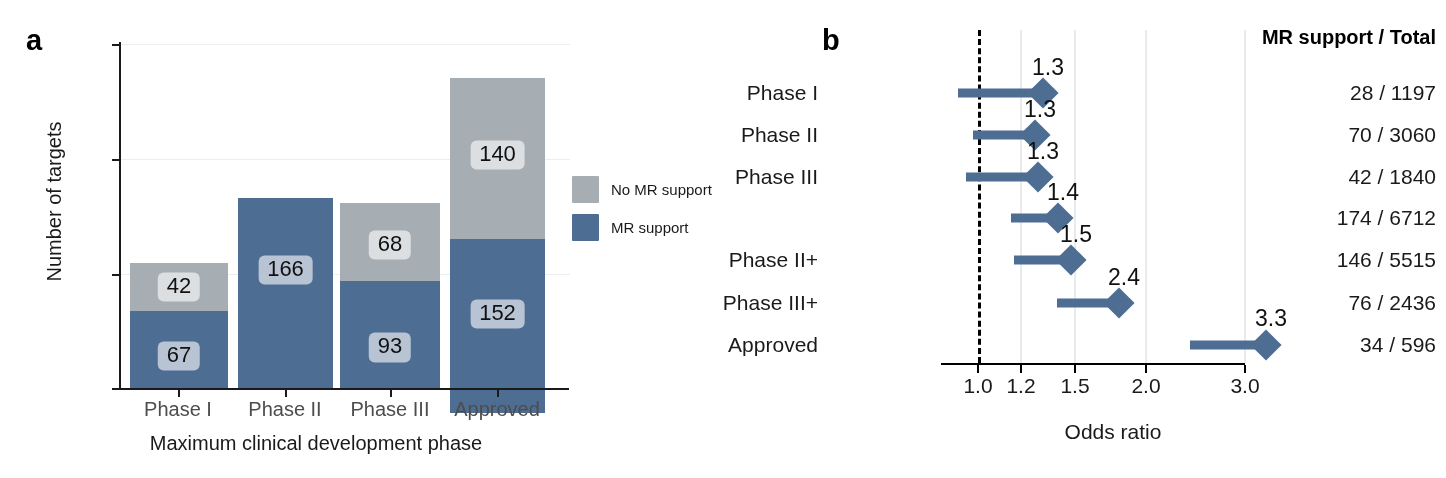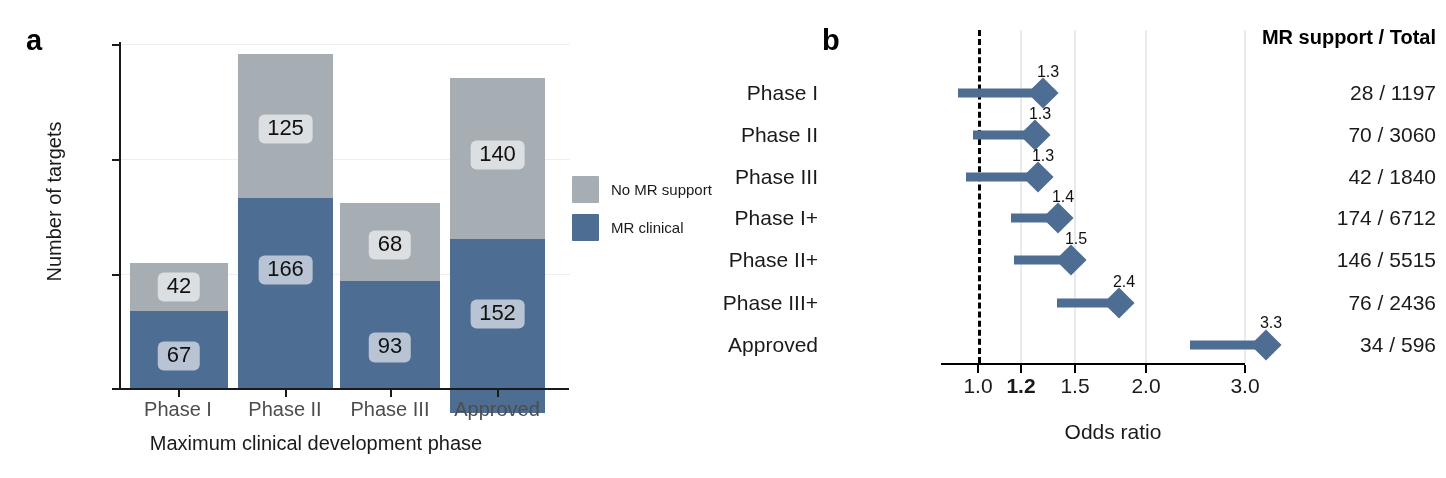--- a/index.html
+++ b/index.html
@@ -45,21 +45,21 @@
   #b-letter{left:99px;top:26px;}
   .b-grid{position:absolute;top:30px;width:1.6px;height:333px;background:#e8eaec;}
   #b-nullline{position:absolute;top:30px;width:0;height:333px;border-left:3.5px dashed #000;}
   #b-axis-x{position:absolute;left:218px;top:363px;width:304px;height:2.2px;background:#000;}
   .b-xtick-mark{position:absolute;top:365px;width:2px;height:8px;background:#000;}
   .b-xtick-lab{position:absolute;top:374px;font-size:21px;color:#1a1a1a;text-align:center;width:60px;}
   #b-xlabel{position:absolute;left:160px;top:420px;width:460px;text-align:center;font-size:21px;color:#1a1a1a;}
   .b-rowlab{position:absolute;right:0;width:240px;text-align:right;font-size:21px;color:#1a1a1a;transform:translateY(-50%);}
   .b-ci{position:absolute;height:9px;background:#4e6d93;transform:translateY(-50%);}
   .b-dia{position:absolute;width:22px;height:22px;background:#4e6d93;transform:translate(-50%,-50%) rotate(45deg);}
-  .b-est{position:absolute;font-size:16px;color:#111;transform:translate(-50%,-100%);white-space:nowrap;}
+  .b-est{position:absolute;font-size:23px;color:#111;transform:translate(-50%,-100%);white-space:nowrap;}
   #b-tabhead{position:absolute;right:10px;top:26px;font-size:20px;font-weight:bold;color:#000;white-space:nowrap;text-align:right;}
   .b-tabval{position:absolute;right:10px;width:260px;text-align:right;font-size:21px;color:#1a1a1a;transform:translateY(-50%);white-space:nowrap;}
 </style>
 </head>
 <body>
 
 <div id="fig">
 
   <div id="panelA">
 
@@ -76,23 +76,20 @@
     <div class="bar" style="left:130px;width:98px;top:263.0px;height:125.0px;">
       <div class="seg no" style="top:0;height:48.2px;">
         <div class="seglab" style="top:50%;">42</div>
       </div>
       <div class="seg yes" style="top:48.2px;height:76.8px;">
         <div class="seglab" style="top:58%;">67</div>
       </div>
     </div>
 
     <div class="bar" style="left:238px;width:95px;top:54.3px;height:333.7px;">
-      <div class="seg no" style="top:0;height:143.3px;">
-        <div class="seglab" style="top:52%;">125</div>
-      </div>
       <div class="seg yes" style="top:143.3px;height:190.4px;">
         <div class="seglab" style="top:38%;">166</div>
       </div>
     </div>
 
     <div class="bar" style="left:340px;width:100px;top:203.4px;height:206px;">
       <div class="seg no" style="top:0;height:78.0px;">
         <div class="seglab" style="top:53%;">68</div>
       </div>
       <div class="seg yes" style="top:78.0px;height:106.6px;">
@@ -127,21 +124,21 @@
     <div class="a-xtick-lab nosel" style="left:330px;width:120px;">Phase III</div>
     <div class="a-xtick-lab nosel" style="left:437px;width:120px;">Approved</div>
 
     <div id="a-legend">
       <div class="lg-row">
         <div class="lg-sw" style="background:#a6aeb4;"></div>
         <div class="lg-tx nosel">No MR support</div>
       </div>
       <div class="lg-row">
         <div class="lg-sw" style="background:#4e6d93;"></div>
-        <div class="lg-tx nosel">MR clinical</div>
+        <div class="lg-tx nosel">MR support</div>
       </div>
     </div>
   </div>
 
   <div id="panelB">
 
     <div class="abs panel-letter nosel" id="b-letter">b</div>
 
     <div class="b-grid" style="left:297px;"></div>
     <div class="b-grid" style="left:351px;"></div>
@@ -161,21 +158,20 @@
     <div class="b-dia" style="left:312px;top:135px;"></div>
     <div class="b-est nosel" style="left:317px;top:123px;">1.3</div>
     <div class="b-tabval nosel" style="top:135px;">70 / 3060</div>
 
     <div class="b-rowlab nosel" style="left:-145px;top:177px;">Phase III</div>
     <div class="b-ci" style="left:243px;width:72px;top:177px;"></div>
     <div class="b-dia" style="left:315px;top:177px;"></div>
     <div class="b-est nosel" style="left:320px;top:165px;">1.3</div>
     <div class="b-tabval nosel" style="top:177px;">42 / 1840</div>
 
-    <div class="b-rowlab nosel" style="left:-145px;top:218px;">Phase I+</div>
     <div class="b-ci" style="left:288px;width:47px;top:218px;"></div>
     <div class="b-dia" style="left:335px;top:218px;"></div>
     <div class="b-est nosel" style="left:340px;top:206px;">1.4</div>
     <div class="b-tabval nosel" style="top:218px;">174 / 6712</div>
 
     <div class="b-rowlab nosel" style="left:-145px;top:260px;">Phase II+</div>
     <div class="b-ci" style="left:291px;width:57px;top:260px;"></div>
     <div class="b-dia" style="left:348px;top:260px;"></div>
     <div class="b-est nosel" style="left:353px;top:248px;">1.5</div>
     <div class="b-tabval nosel" style="top:260px;">146 / 5515</div>
@@ -193,21 +189,21 @@
     <div class="b-tabval nosel" style="top:345px;">34 / 596</div>
 
     <div id="b-axis-x"></div>
     <div class="b-xtick-mark" style="left:254px;"></div>
     <div class="b-xtick-mark" style="left:297px;"></div>
     <div class="b-xtick-mark" style="left:351px;"></div>
     <div class="b-xtick-mark" style="left:422px;"></div>
     <div class="b-xtick-mark" style="left:521px;"></div>
 
     <div class="b-xtick-lab nosel" style="left:225px;">1.0</div>
-    <div class="b-xtick-lab nosel" style="left:268px;font-weight:bold;">1.2</div>
+    <div class="b-xtick-lab nosel" style="left:268px;">1.2</div>
     <div class="b-xtick-lab nosel" style="left:322px;">1.5</div>
     <div class="b-xtick-lab nosel" style="left:393px;">2.0</div>
     <div class="b-xtick-lab nosel" style="left:492px;">3.0</div>
 
     <div id="b-tabhead" class="nosel">MR support / Total</div>
 
     <div id="b-xlabel" class="nosel">Odds ratio</div>
   </div>
 
 </div>

